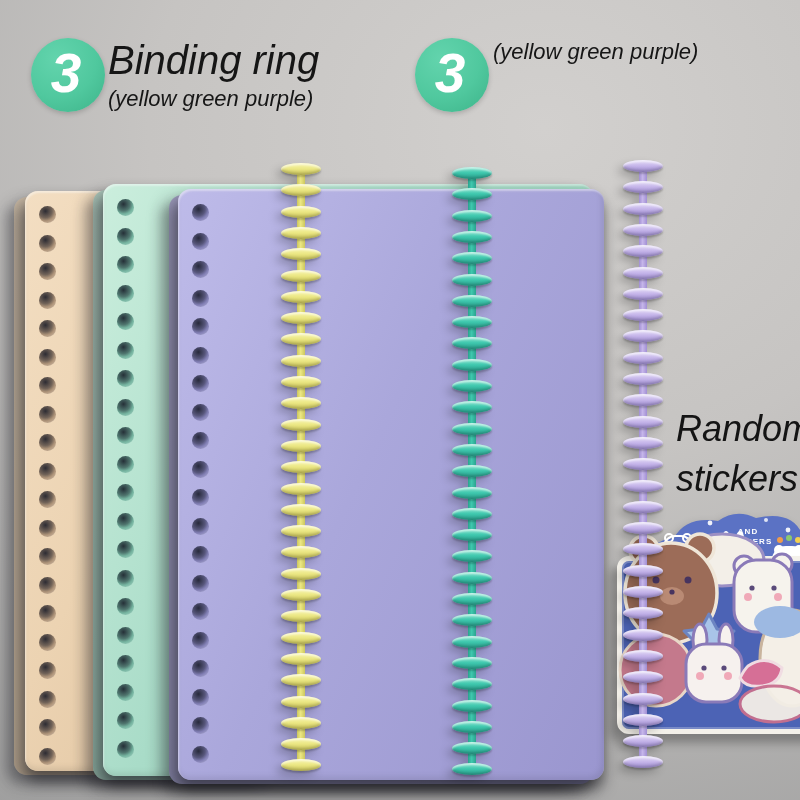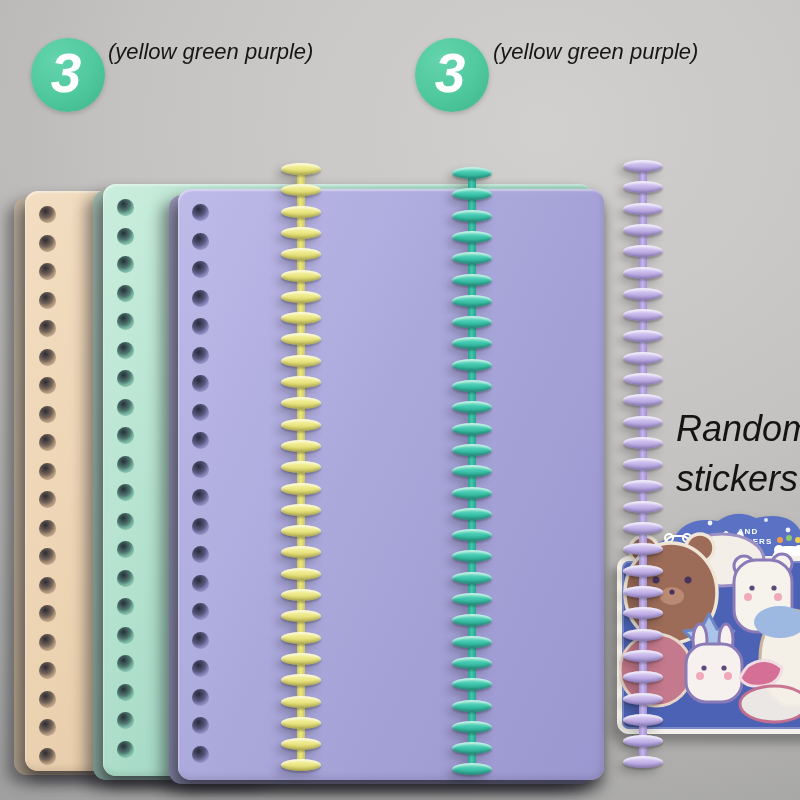--- a/index.html
+++ b/index.html
@@ -58,20 +58,21 @@
 </style>
 </head>
 <body>
 
 <div id="stage">
 
   <div class="badge" id="badge1">
     <span class="badge-num">3</span>
   </div>
   <div class="caption" id="caption1">
+    <div class="title">Binding ring</div>
     <div class="subtitle">(yellow green purple)</div>
   </div>
 
   <div class="badge" id="badge2">
     <span class="badge-num">3</span>
   </div>
   <div class="caption" id="caption2">
     <div class="subtitle">(yellow green purple)</div>
   </div>
 

